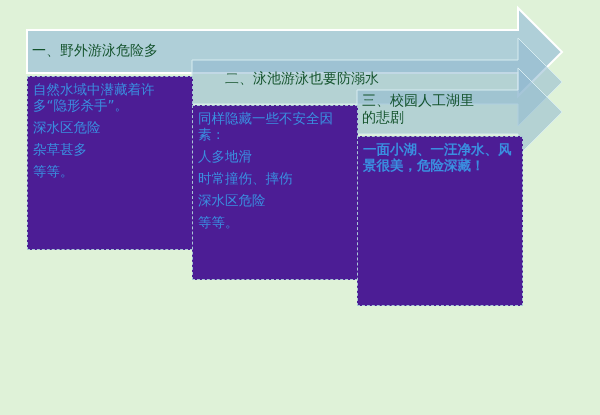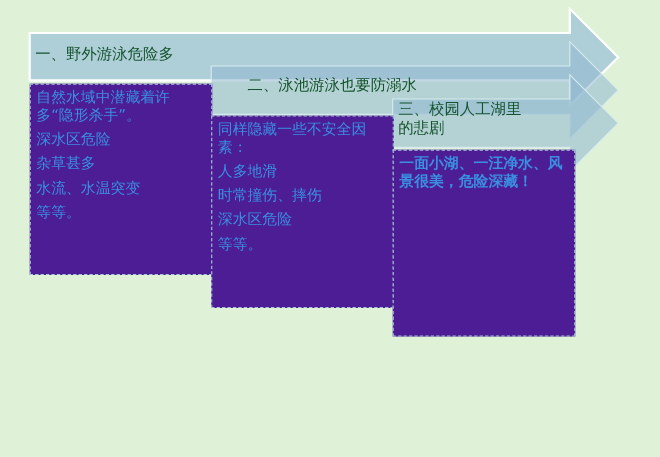--- a/index.html
+++ b/index.html
@@ -45,21 +45,20 @@
 
 <div class="title" style="left:32px; top:42px;">一、野外游泳危险多</div>
 <div class="title" style="left:197px; top:70px;margin-left:28px;">二、泳池游泳也要防溺水</div>
 <div class="title" style="left:362px; top:92px; width:125px;">三、校园人工湖里的悲剧</div>
 
 <div class="box" style="left:27px; top:76px; width:166px; height:174px;">
   <div class="content">
     <p>自然水域中潜藏着许多“隐形杀手”。</p>
     <p>深水区危险</p>
     <p>杂草甚多</p>
-    <p>水流、水温突变</p>
     <p>等等。</p>
   </div>
 </div>
 
 <div class="box" style="left:192px; top:105px; width:166px; height:175px;text-decoration:underline;">
   <div class="content">
     <p>同样隐藏一些不安全因素：</p>
     <p>人多地滑</p>
     <p>时常撞伤、摔伤</p>
     <p>深水区危险</p>

